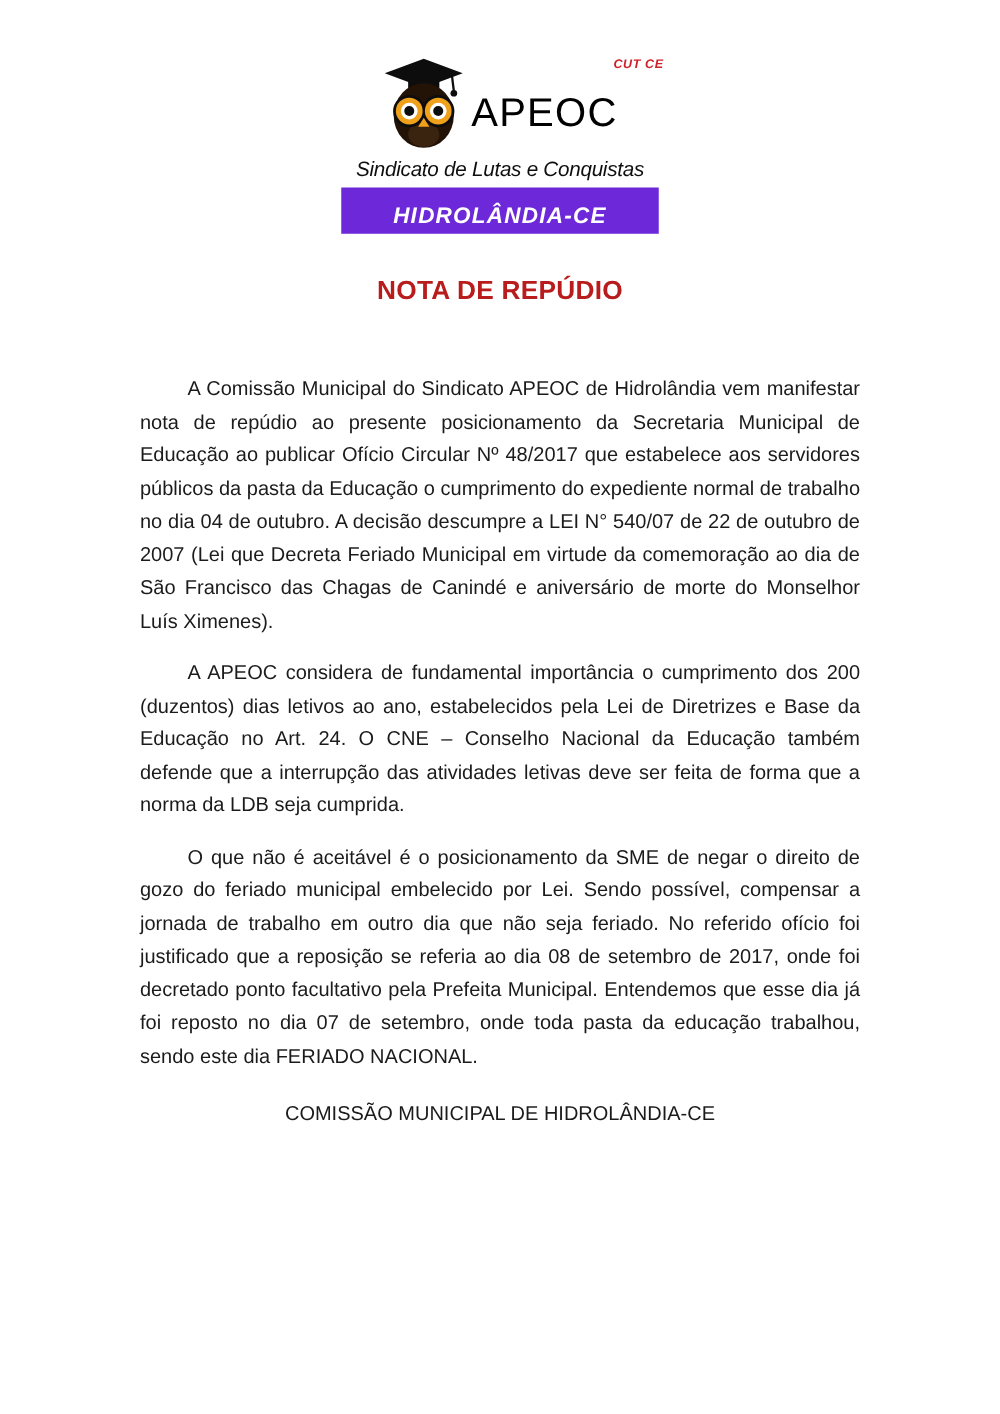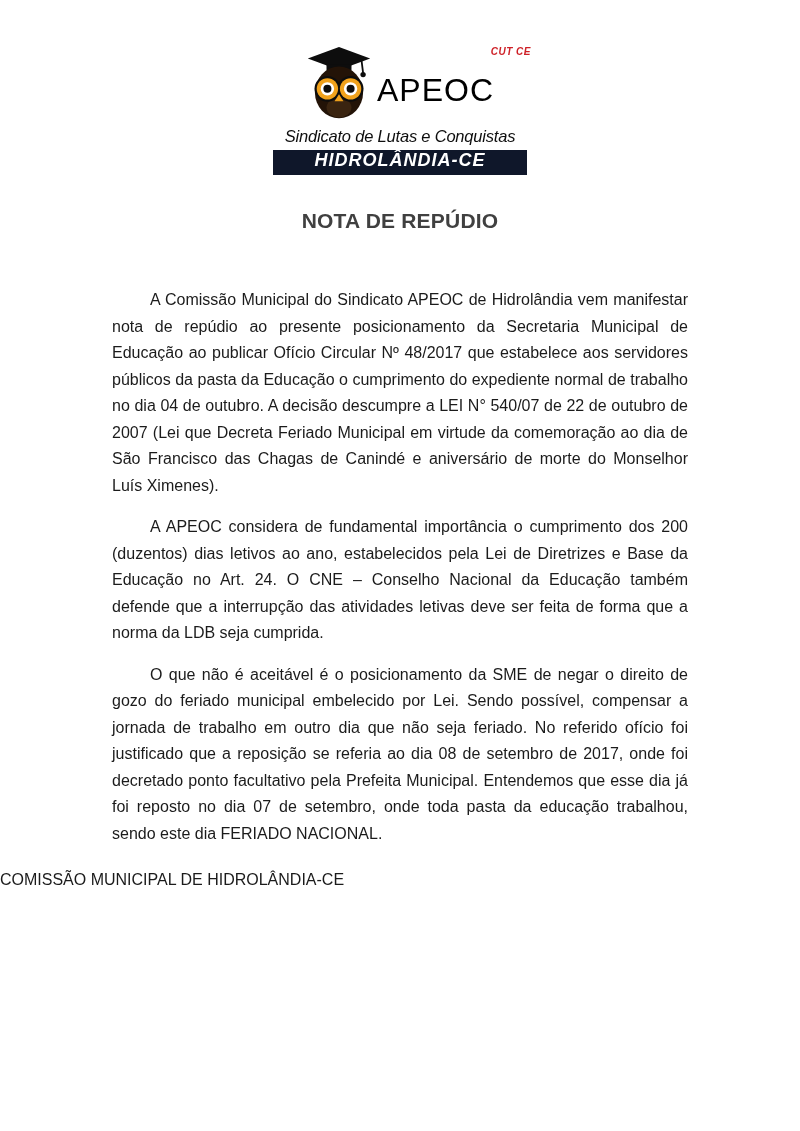--- a/index.html
+++ b/index.html
@@ -50,51 +50,51 @@
     margin-top: 1px;
     font-size: 16.5px;
     font-weight: 400;
     font-style: italic;
     letter-spacing: -0.2px;
     color: #0e0e0e;
     white-space: nowrap;
   }
   .banner {
     margin-top: 4px;
-    background: #0f172a;
+    background: #6d28d9;
     color: #ffffff;
     font-weight: 700;
     font-style: italic;
     font-size: 18px;
     letter-spacing: 1px;
-    padding: 0 0 4px;
+    padding: 12px 0 4px;
   }
 
   
   .title {
     text-align: center;
     font-size: 21px;
     font-weight: 700;
-    color: #404040;
+    color: #b91c1c;
     margin-top: 34px;
     letter-spacing: 0.2px;
   }
   .doc-body {
     width: 576px;
     margin: 54px auto 0;
     font-size: 16px;
     line-height: 26.5px;
     text-align: justify;
   }
   .doc-body p {
     text-indent: 38px;
     margin-bottom: 15px;
   }
   .closing {
-    text-align: left;
+    text-align: center;
     font-size: 16px;
     margin-top: 24px;
     color: #1b1b1b;
   }
 </style>
 </head>
 <body>
 
 <div class="page">
 

